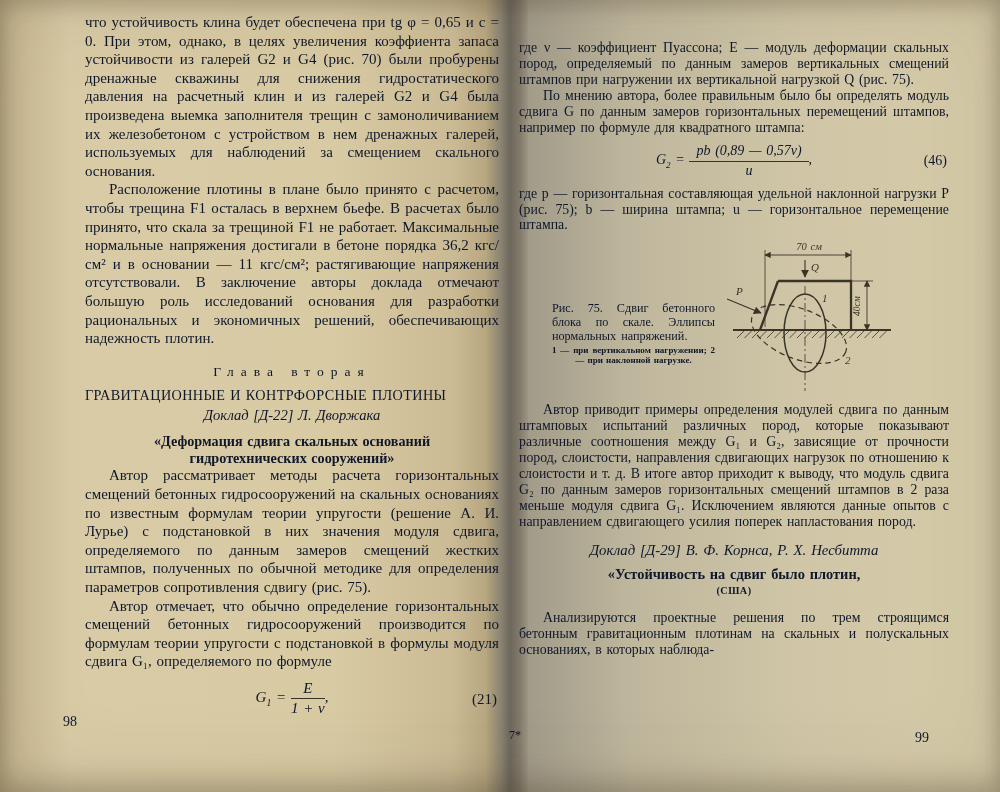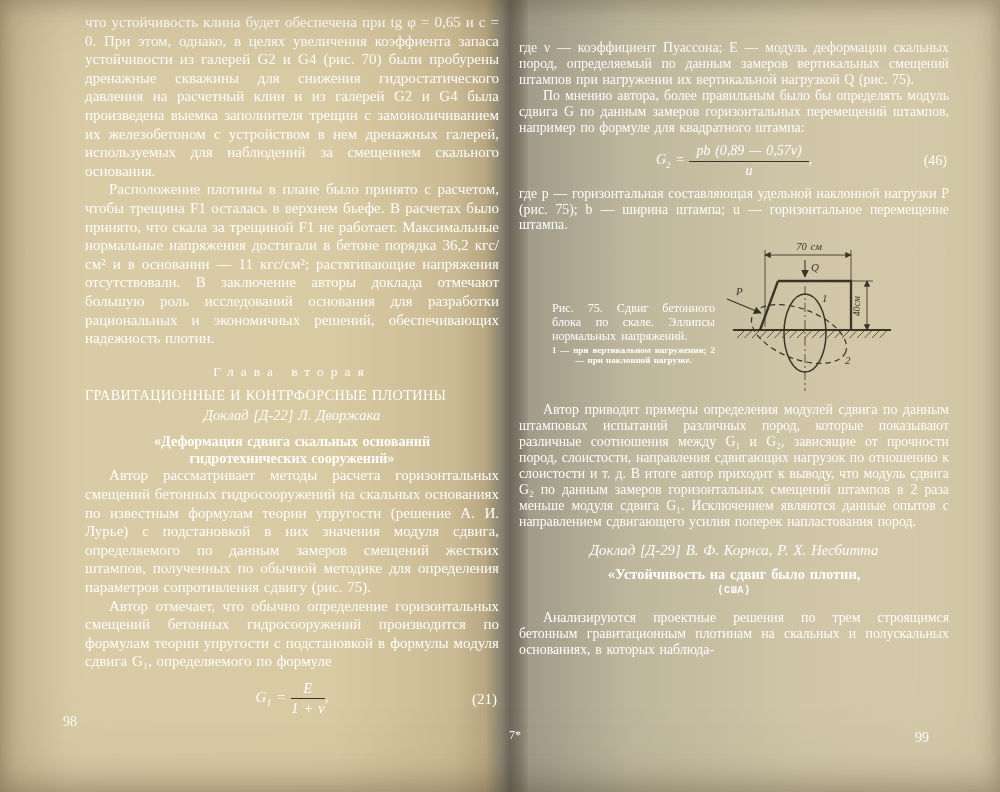--- a/index.html
+++ b/index.html
@@ -1,18 +1,18 @@
 <!DOCTYPE html>
 <html><head>
 <meta charset="utf-8">
 <style>
   html,body{margin:0;padding:0;}
   body{width:1000px;height:792px;overflow:hidden;background:#8a8372;}
   .spread{position:relative;width:1000px;height:792px;
-    font-family:"Liberation Serif","DejaVu Serif",serif;color:#ffffff;}
+    font-family:"Liberation Serif","DejaVu Serif",serif;color:#0f172a;}
   .spread::after{content:"";position:absolute;inset:0;pointer-events:none;
     box-shadow:inset 0 8px 18px rgba(70,60,40,.20), inset 0 -12px 24px rgba(70,60,40,.25), inset 0 0 90px rgba(80,65,40,.14);}
   .page-bg{position:absolute;top:0;height:792px;}
   .page-bg.left{left:0;width:492px;
     background:linear-gradient(90deg,#c7b790 0%,#d9cba6 14%,#d8caa3 68%,#cbbb94 92%,#b4a37d 100%);}
   .gutter{position:absolute;top:0;left:487px;width:44px;height:792px;
     background:linear-gradient(90deg,#b3a37c 0%,#8a8372 32%,#6d685c 52%,#82796a 74%,#a59f8d 100%);}
   .page-bg.right{left:528px;width:472px;
     background:linear-gradient(90deg,#a19b89 0%,#bfb79d 22%,#d0c6a7 58%,#d6cba8 100%);}
 
@@ -22,21 +22,21 @@
   .col-right{left:519px;top:40px;width:430px;font-size:13.8px;line-height:15.9px;word-spacing:1.2px;}
   .indent{text-indent:24px;}
 
   .kicker{margin:15px 0 5px;text-align:center;text-indent:0;font-size:13.5px;letter-spacing:7px;}
   .chap-title{text-align:left;font-weight:normal;font-size:14.2px;letter-spacing:.4px;margin:2px 0 1px;}
   .report{text-align:center;font-style:italic;font-size:14.6px;margin:1px 0 9px;}
   .paper-title{text-align:center;font-weight:bold;font-size:14.2px;line-height:16.5px;margin:6px 0 0;}
   .country{text-align:center;font-weight:bold;font-size:10.2px;margin:1px 0 9px;letter-spacing:.5px;}
   .col-right .report{font-size:14.8px;margin:13px 0 7px;}
   .col-right .paper-title{font-size:14.4px;}
-  .col-right .country{margin-bottom:11px;font-family:Liberation Mono, monospace;}
+  .col-right .country{margin-bottom:11px;}
 
   .formula{position:relative;text-align:center;font-style:italic;margin:9px 0 6px;font-size:15px;}
   .col-right .formula{font-size:14px;margin:8px 0 7px;}
   .frac{display:inline-block;vertical-align:middle;text-align:center;line-height:1.15;}
   .frac .num{display:block;border-bottom:1.3px solid #3a3428;padding:0 7px 1px;}
   .frac .den{display:block;padding-top:1px;}
   .formula sub{font-size:.65em;}
   .ftag{position:absolute;right:2px;top:50%;transform:translateY(-50%);font-style:normal;}
 
   .figure{display:flex;margin:9px 0 8px;}

